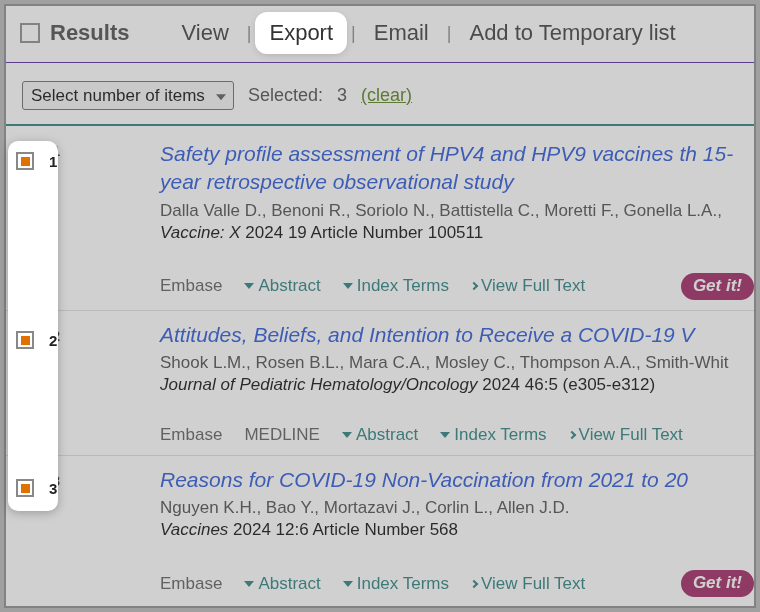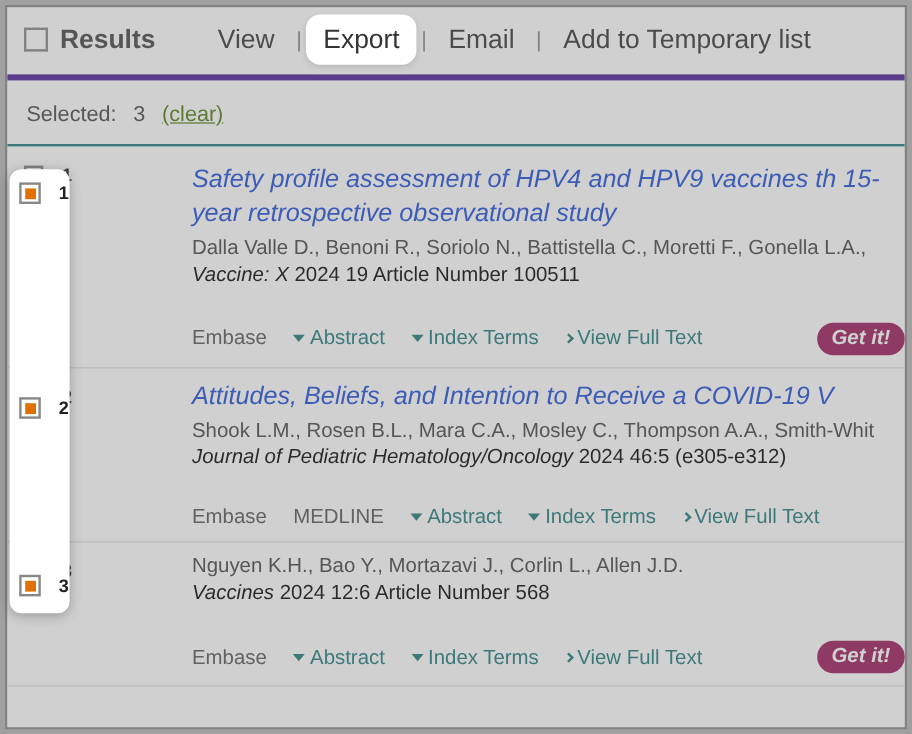--- a/index.html
+++ b/index.html
@@ -22,21 +22,21 @@
     position: absolute;
     inset: 4px;
     border: 2px solid #888;
     background: #fff;
     overflow: hidden;
   }
   .topbar {
     display: flex;
     align-items: center;
     padding: 8px 14px 10px 14px;
-    border-bottom: 5px solid #4c1d95;
+    border-bottom: 1px solid #4c1d95;
   }
   .chk {
     width: 20px; height: 20px;
     border: 2px solid #888;
     display: inline-flex;
     align-items: center; justify-content: center;
     margin-right: 10px;
   }
   .chk.checked::after {
     content: '';
@@ -185,20 +185,25 @@
     <span class="action-link">View</span>
     <span class="sep">|</span>
     <span class="action-link export-highlight">Export</span>
     <span class="sep">|</span>
     <span class="action-link">Email</span>
     <span class="sep">|</span>
     <span class="action-link">Add to Temporary list</span>
   </div>
 
   <div class="controls">
+    <span class="select-wrap">
+      <select class="select-items">
+        <option>Select number of items</option>
+      </select>
+    </span>
     <span class="selected-label">Selected:</span>
     <span class="selected-label">3</span>
     <span class="clear-link">(clear)</span>
   </div>
 
   <div class="divider-line"></div>
 
   <div class="result-list" id="result-list">
       <div class="result-row">
         <div class="row-left">
@@ -235,20 +240,21 @@
             <span class="view-full"><span class="chev"></span> View Full Text</span>
           </div>
         </div>
       </div>
       <div class="result-row">
         <div class="row-left">
           <span class="chk checked"></span>
           <span class="row-num">3</span>
         </div>
         <div class="row-body">
+          <div class="title">Reasons for COVID-19 Non-Vaccination from 2021 to 20</div>
           <div class="authors">Nguyen K.H., Bao Y., Mortazavi J., Corlin L., Allen J.D.</div>
           <div class="source"><span class="journal">Vaccines</span> 2024 12:6 Article Number 568</div>
           <div class="meta-row">
             <span class="db-label">Embase</span>
             <span class="dd-link"><span class="caret"></span> Abstract</span>
             <span class="dd-link"><span class="caret"></span> Index Terms</span>
             <span class="view-full"><span class="chev"></span> View Full Text</span>
             <span class="getit">Get it!</span>
           </div>
         </div>

